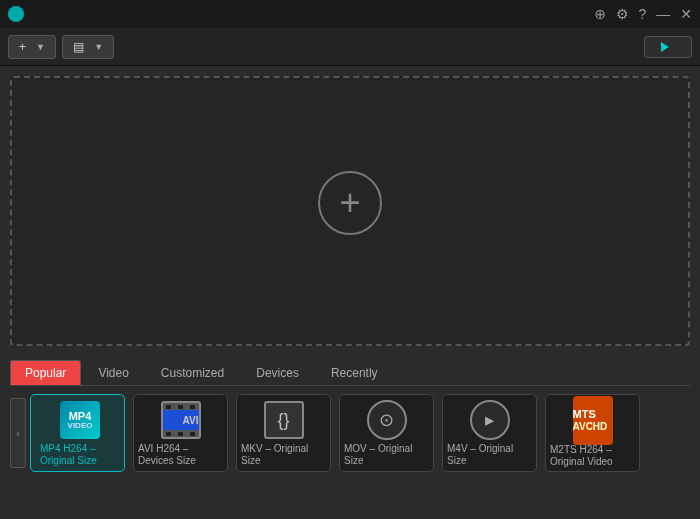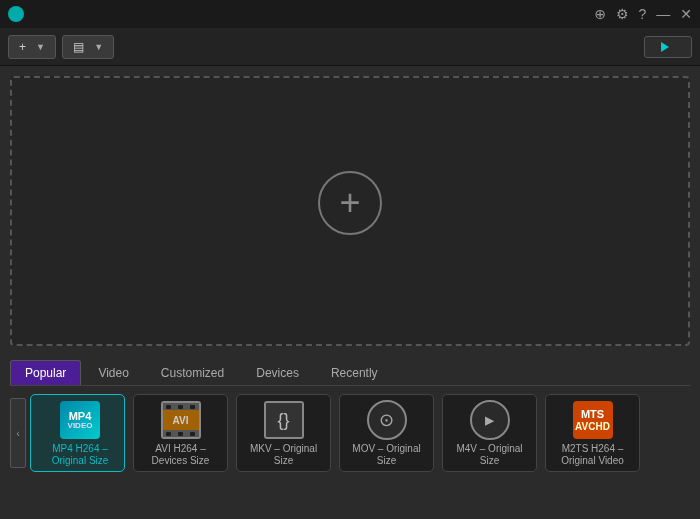--- a/index.html
+++ b/index.html
@@ -153,21 +153,21 @@
       padding: 5px 14px;
       font-size: 12px;
       color: #aaa;
       cursor: pointer;
       border: 1px solid transparent;
       border-bottom: none;
       border-radius: 3px 3px 0 0;
       background: transparent;
     }
     .tab.active {
-      background: #4c1d95;
+      background: #ef4444;
       border-color: #555;
       color: #fff;
     }
 
     
     #carousel-wrapper {
       display: flex;
       align-items: center;
       padding: 8px 0;
       gap: 4px;
@@ -218,21 +218,21 @@
       width: 44px;
       height: 44px;
       display: flex;
       align-items: center;
       justify-content: center;
       position: relative;
     }
     .format-label {
       font-size: 10px;
       color: #0bbcc0;
-      text-align: center;
+      text-align: left;
       line-height: 1.2;
     }
     .format-card:not(.selected) .format-label {
       color: #aaa;
     }
 
     
     .icon-mp4 {
       background: linear-gradient(135deg, #0088aa 0%, #00cccc 100%);
       border-radius: 4px;
@@ -249,24 +249,24 @@
     }
     .icon-mp4 span { font-size: 8px; color: #ddf; }
 
     
     .icon-film {
       width: 40px;
       height: 38px;
       border: 2px solid #888;
       border-radius: 3px;
       position: relative;
-      background: #a16207;
-      display: flex;
-      align-items: center;
-      justify-content: center;
+      background: #1d4ed8;
+      display: flex;
+      align-items: center;
+      justify-content: flex-end;
       font-size: 9px;
       font-weight: bold;
       color: #bbb;
     }
     .film-strip-top, .film-strip-bottom {
       position: absolute;
       left: 0; right: 0;
       height: 7px;
       background: #555;
       display: flex;
@@ -322,24 +322,24 @@
       justify-content: center;
       font-size: 14px;
       color: #aaa;
     }
 
     
     .icon-mts {
       background: #cc4400;
       border-radius: 4px;
       width: 40px;
-      height: 38px;
+      height: 49px;
       display: flex;
       flex-direction: column;
-      align-items: center;
+      align-items: flex-start;
       justify-content: center;
       font-size: 11px;
       font-weight: bold;
       color: #fff;
       line-height: 1.1;
     }
     .icon-mts span { font-size: 10px; color: #ffc; }
   </style>
 </head>
 <body>

